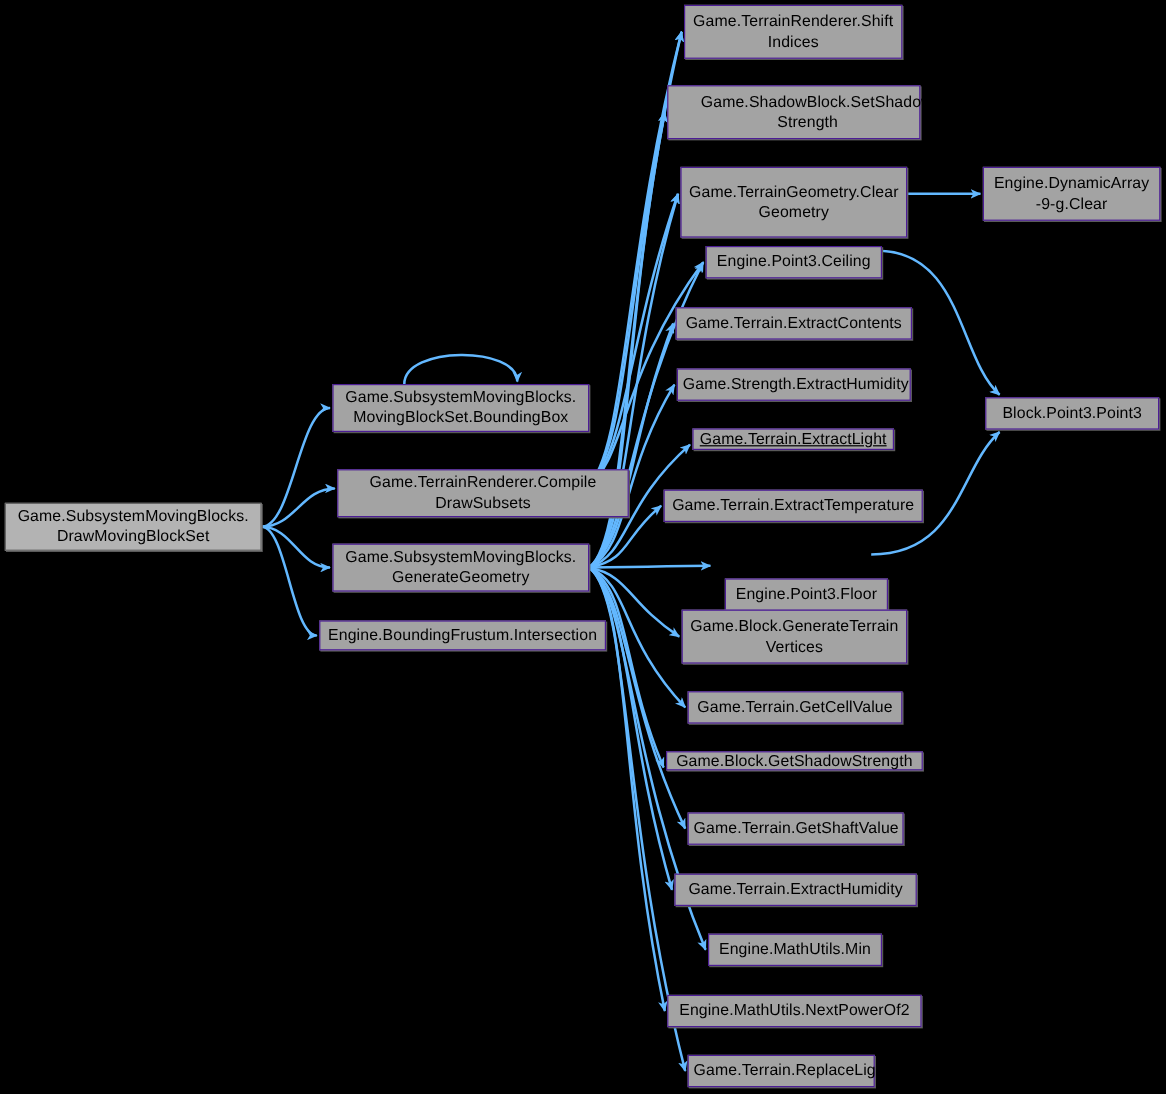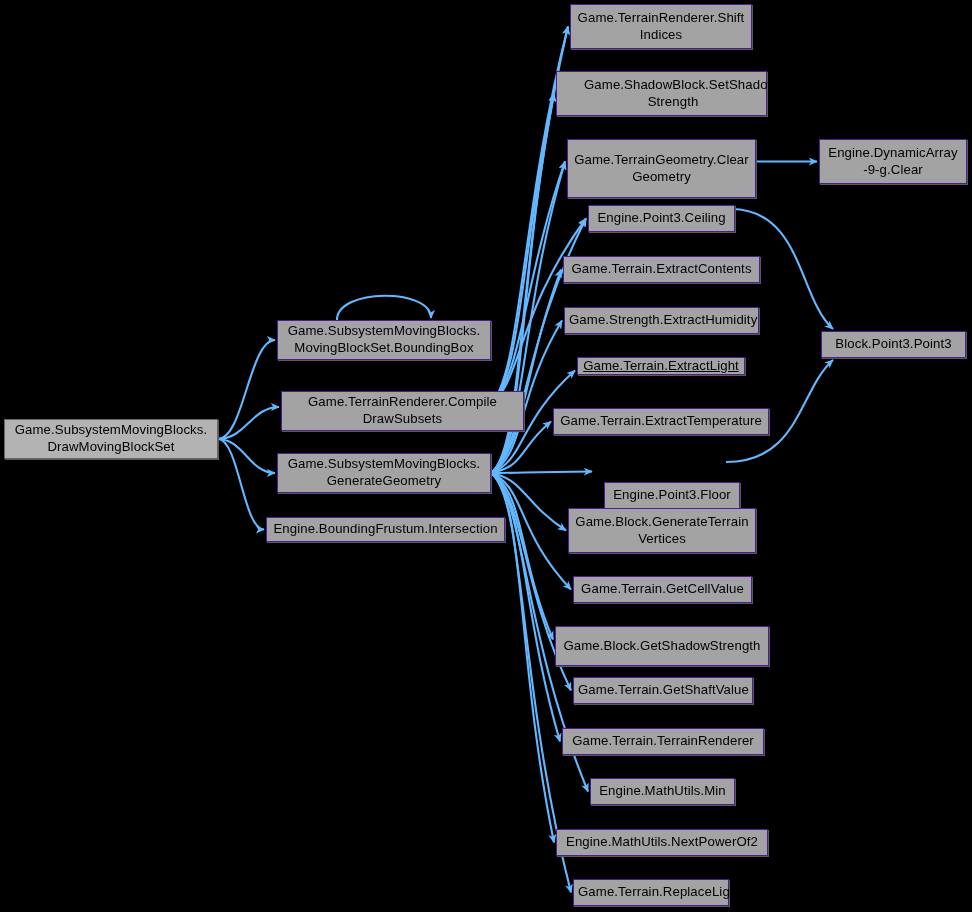--- a/index.html
+++ b/index.html
@@ -148,28 +148,28 @@
       <div class="gnode" style="left: 604px; top: 458px; width: 136px; height: 27px; margin-top: 24px;">
         <span class="lbl">Engine.Point3.Floor</span>
       </div>
       <div class="gnode" style="left: 568px; top: 508px; width: 188px; height: 45px;">
         <span class="lbl">Game.Block.GenerateTerrain
 Vertices</span>
       </div>
       <div class="gnode" style="left: 573px; top: 576px; width: 179px; height: 27px;">
         <span class="lbl">Game.Terrain.GetCellValue</span>
       </div>
-      <div class="gnode" style="left: 555px; top: 626px; width: 214px; height: 40px;">
+      <div class="gnode" style="left: 555px; top: 626px; width: 214px; height: 16px;">
         <span class="lbl">Game.Block.GetShadowStrength</span>
       </div>
       <div class="gnode" style="left: 573px; top: 677px; width: 180px; height: 27px;">
         <span class="lbl">Game.Terrain.GetShaftValue</span>
       </div>
       <div class="gnode" style="left: 562px; top: 728px; width: 202px; height: 27px;">
-        <span class="lbl">Game.Terrain.TerrainRenderer</span>
+        <span class="lbl">Game.Terrain.ExtractHumidity</span>
       </div>
       <div class="gnode" style="left: 590px; top: 778px; width: 145px; height: 27px;">
         <span class="lbl">Engine.MathUtils.Min</span>
       </div>
       <div class="gnode" style="left: 556px; top: 829px; width: 212px; height: 27px; justify-content: center;">
         <span class="lbl">Engine.MathUtils.NextPowerOf2</span>
       </div>
       <div class="gnode" style="left: 573px; top: 879px; width: 156px; height: 27px;">
         <span class="lbl">Game.Terrain.ReplaceLight</span>
       </div>

